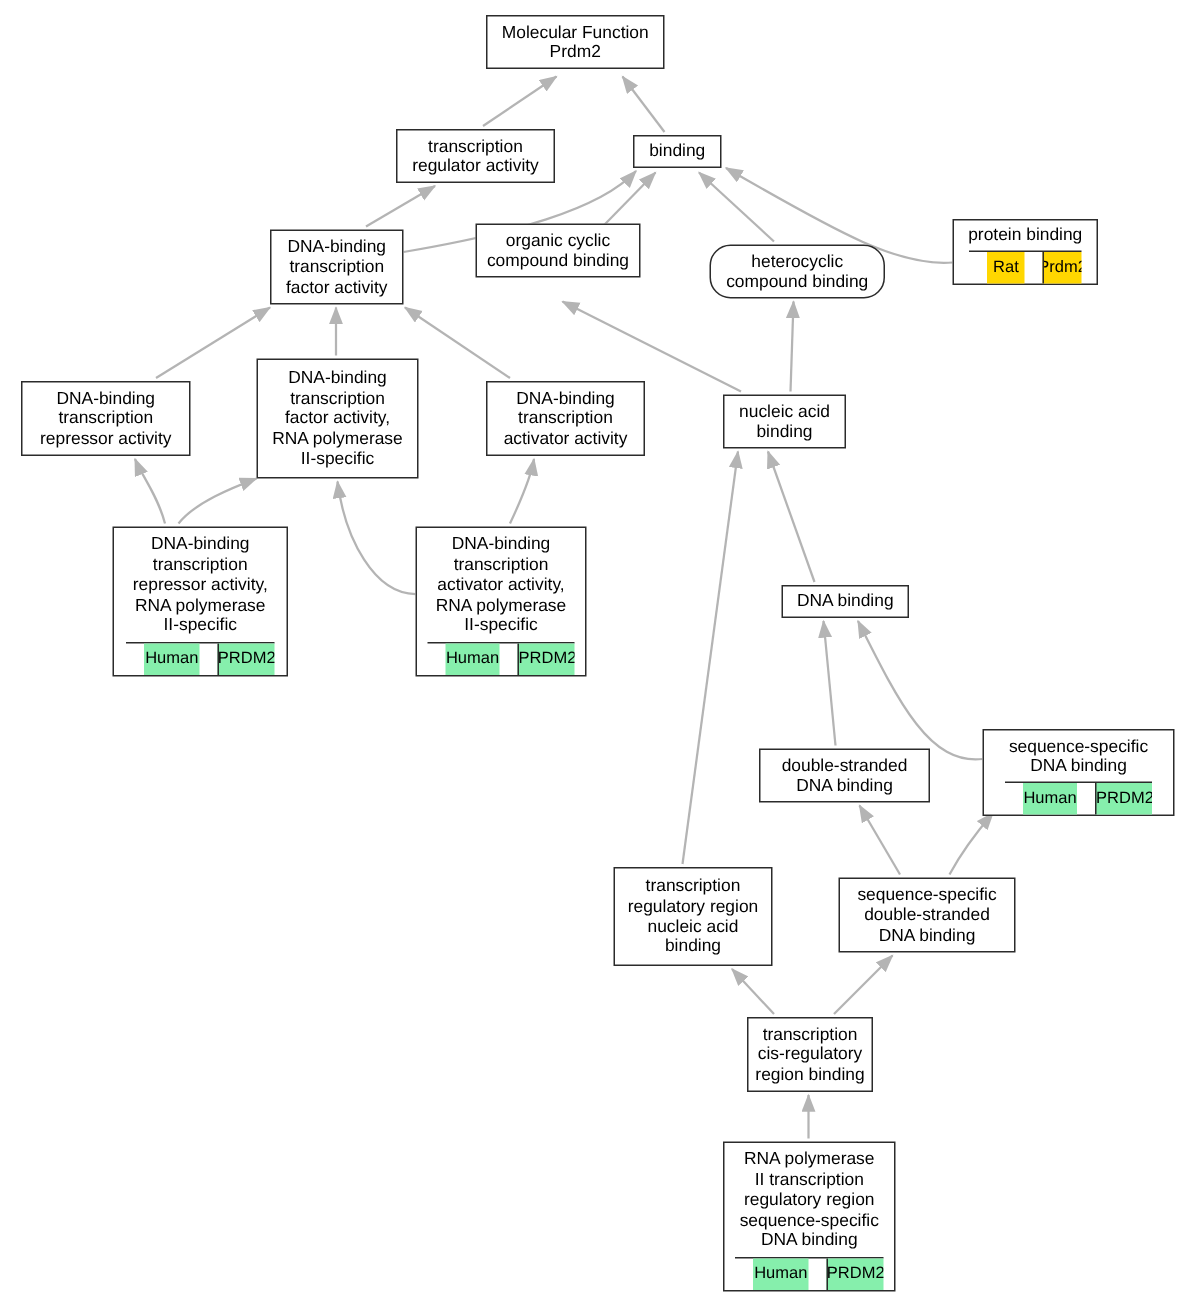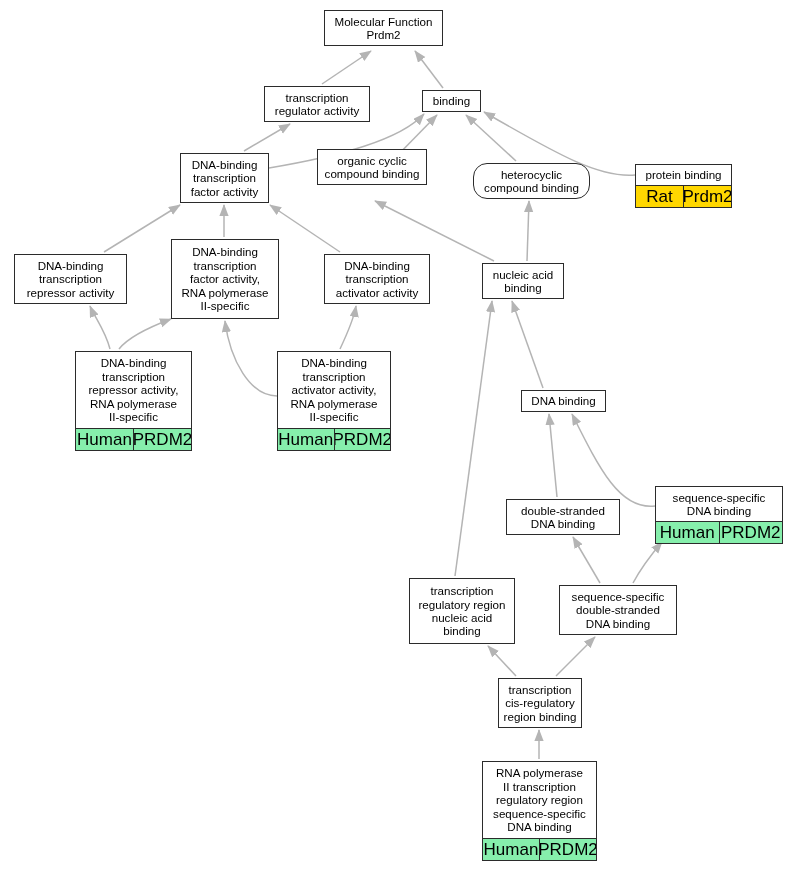--- a/index.html
+++ b/index.html
@@ -28,20 +28,21 @@
     pointer-events: none;
   }
   .node {
     position: absolute;
     box-sizing: border-box;
     border: 1.6px solid #2b2b2b;
     background: #ffffff;
     display: flex;
     flex-direction: column;
     z-index: 5;
+    align-items: center;
   }
   .node-label {
     flex: 1 1 auto;
     display: flex;
     align-items: center;
     justify-content: center;
     text-align: center;
     font-size: 11.6px;
     line-height: 13.4px;
     color: #000000;
@@ -52,24 +53,25 @@
     display: flex;
     border-top: 1.6px solid #2b2b2b;
     height: 21px;
     flex: 0 0 21px;
   }
   .anno-cell {
     flex: 1 1 50%;
     display: flex;
     align-items: center;
     justify-content: center;
-    font-size: 17px;
+    font-size: 11px;
     line-height: 13px;
     color: #000000;
     overflow: hidden;
+    margin-left: 12px;
   }
   .anno-cell + .anno-cell {
     border-left: 1.6px solid #2b2b2b;
   }
   .anno-orange .anno-cell { background: #86efac; }
   .anno-gold .anno-cell { background: #ffd700; }
 </style>
 </head>
 <body>
 
@@ -126,21 +128,21 @@
 factor activity</div>
       </div>
       <div class="node" style="left: 317px; top: 149px; width: 110px; height: 36px;">
         <div class="node-label">organic cyclic
 compound binding</div>
       </div>
       <div class="node" style="left: 473px; top: 163px; width: 117px; height: 36px; border-radius: 14px;">
         <div class="node-label">heterocyclic
 compound binding</div>
       </div>
-      <div class="node" style="left: 635px; top: 164px; width: 97px; height: 44px;">
+      <div class="node" style="left: 635px; top: 146px; width: 97px; height: 44px;">
         <div class="node-label">protein binding</div>
         <div class="node-anno anno-gold">
           <div class="anno-cell">Rat</div>
           <div class="anno-cell">Prdm2</div>
         </div>
       </div>
       <div class="node" style="left: 14px; top: 254px; width: 113px; height: 50px;">
         <div class="node-label">DNA-binding
 transcription
 repressor activity</div>

